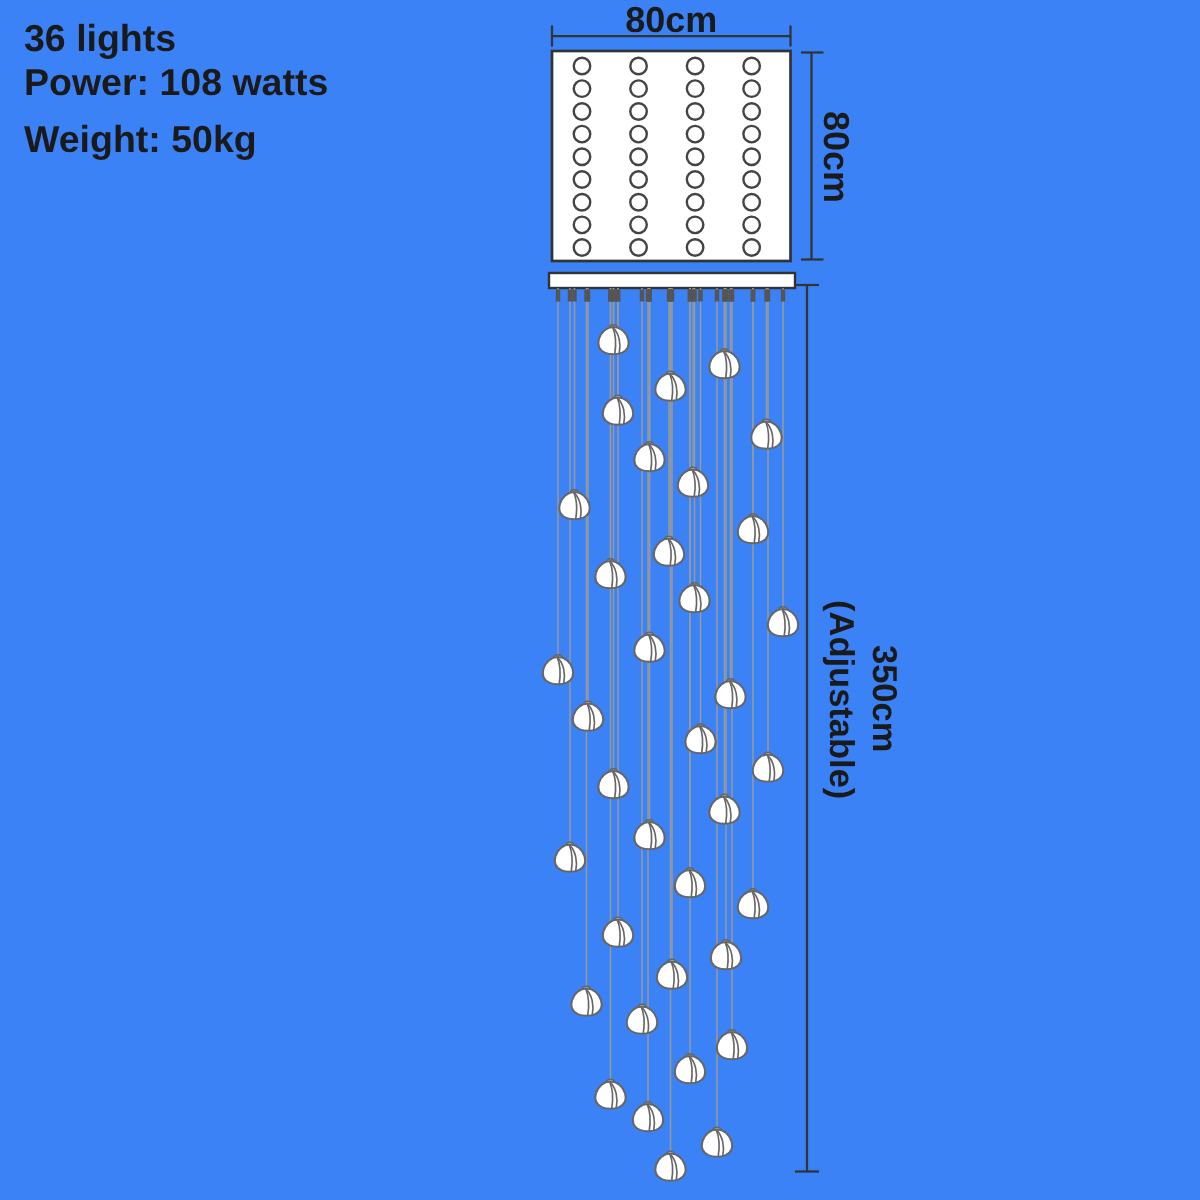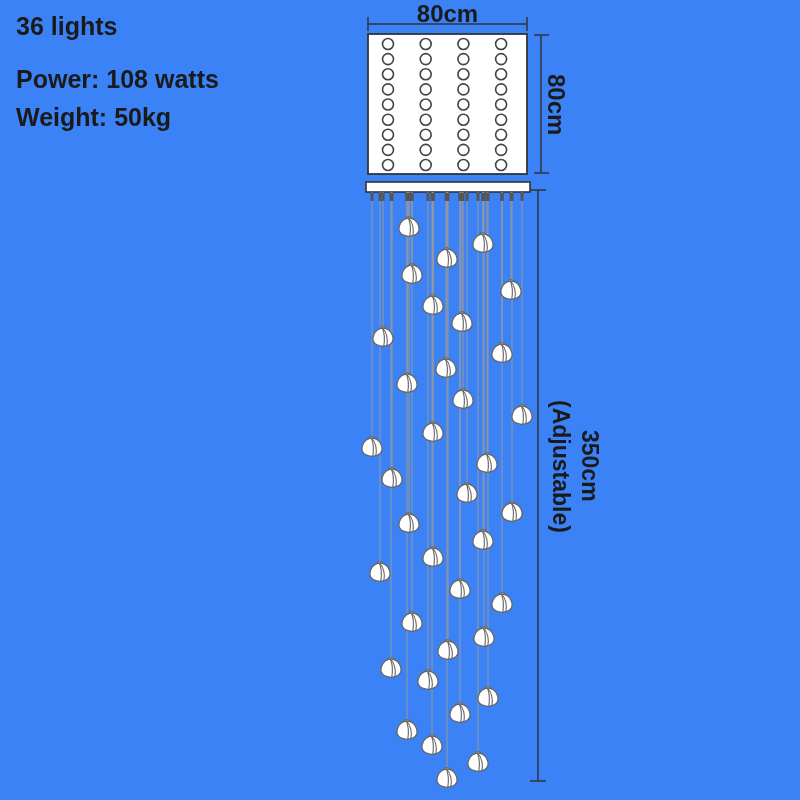--- a/index.html
+++ b/index.html
@@ -3,21 +3,21 @@
 <meta charset="utf-8">
 <style>
   html,body{margin:0;padding:0;background:#fff;}
   .canvas{
     position:relative;width:800px;height:800px;background:#3b82f6;overflow:hidden;
     font-family:"Liberation Sans",sans-serif;color:#1a1a1a;padding-left:16px;
   }
   .spec-block{position:absolute;left:16px;top:12px;font-size:25px;font-weight:bold;line-height:29px;}
   .spec-line{white-space:nowrap;}
   .spec-line + .spec-line{margin-top:9px;}
-  .spec-line.power{margin-top:24px;}
+  .spec-line.power{margin-top:0;}
   .spec-line.weight{}
   .dim-top{
     position:absolute;left:368px;top:0px;width:159px;text-align:center;
     font-size:24px;font-weight:bold;white-space:nowrap;
   }
   .dim-depth{
     position:absolute;left:542px;top:74px;height:64px;width:28px;
     writing-mode:vertical-rl;font-size:24px;font-weight:bold;line-height:28px;
     white-space:nowrap;
   }

